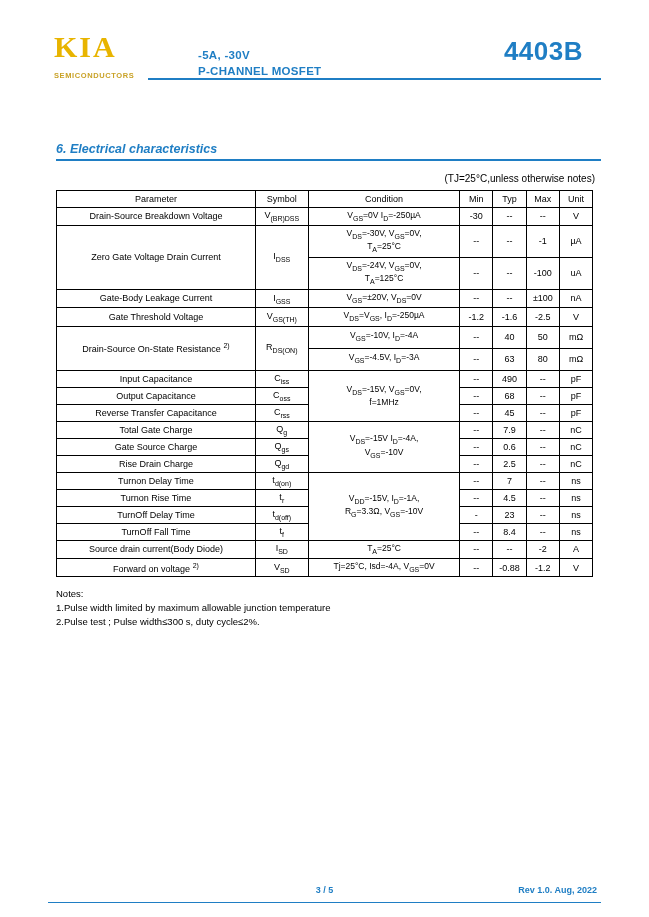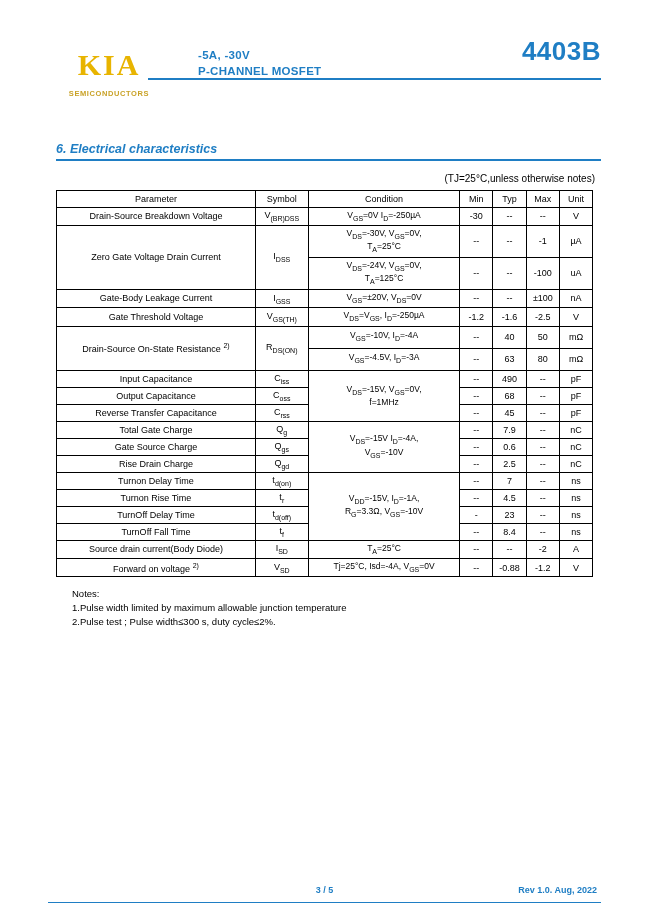--- a/index.html
+++ b/index.html
@@ -25,23 +25,22 @@
 
   
   .header {
     position: relative;
     height: 72px;
     margin-top: 28px;
   }
   .logo-block {
     position: absolute;
     left: 6px;
-    top: 22px;
+    top: 4px;
     width: 110px;
-    text-align: center;
   }
   .logo-kia {
     font-family: "Liberation Serif", serif;
     font-weight: bold;
     font-size: 30px;
     letter-spacing: 2px;
     color: #e8b400;
     line-height: 1;
   }
   .logo-sub {
@@ -65,21 +64,21 @@
   }
   .hdr-line2 {
     font-size: 11.5px;
     font-weight: bold;
     color: #1f7ec4;
     letter-spacing: 0.3px;
     margin-top: 4px;
   }
   .part-no {
     position: absolute;
-    right: 0;
+    right: 18px;
     top: 8px;
     font-size: 26px;
     font-weight: bold;
     color: #1f7ec4;
     letter-spacing: 0.5px;
   }
   .hdr-rule {
     position: absolute;
     left: 100px;
     right: 0px;
@@ -147,21 +146,21 @@
   .col-min { width: 34px; }
   .col-typ { width: 34px; }
   .col-max { width: 34px; }
   .col-unit { width: 34px; }
   sub { font-size: 7px; }
   sup { font-size: 7px; }
 
   
   .notes {
     margin-top: 10px;
-    margin-left: 24px;
+    margin-left: 8px;
     font-size: 9.5px;
     line-height: 1.45;
   }
 
   
   .footer {
     position: absolute;
     left: 48px;
     right: 48px;
     bottom: 42px;

